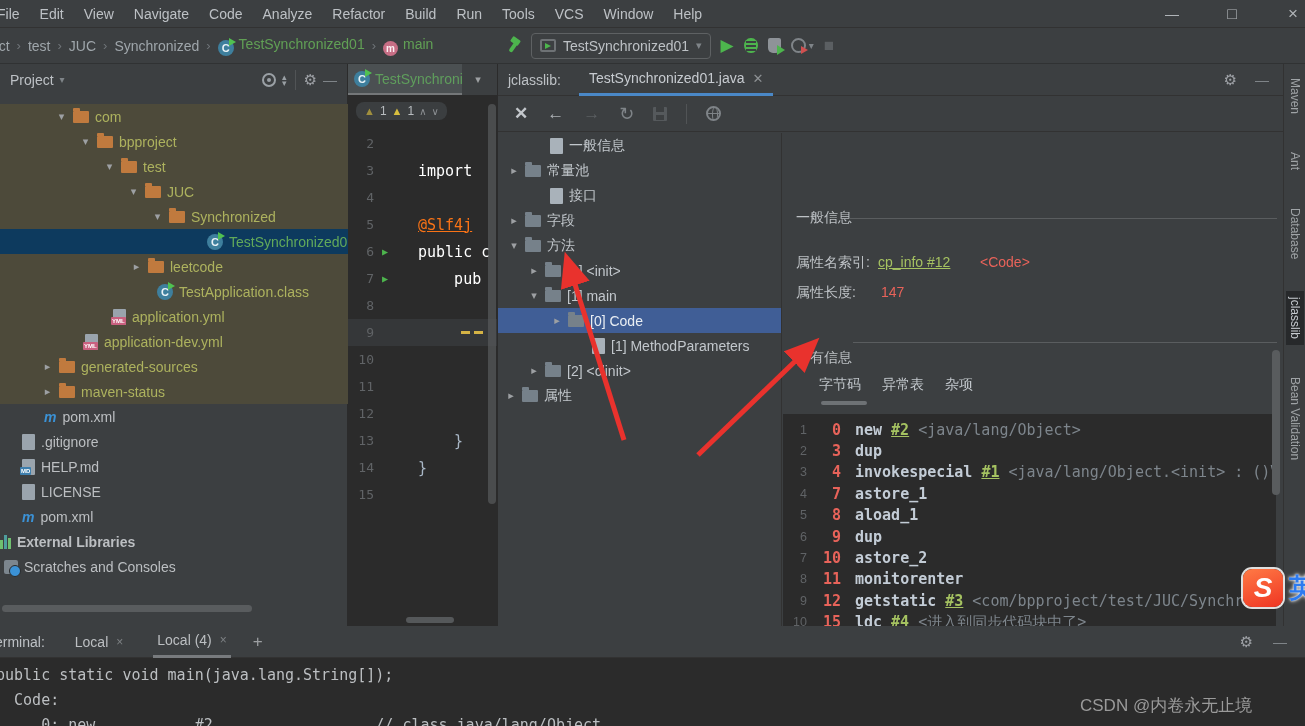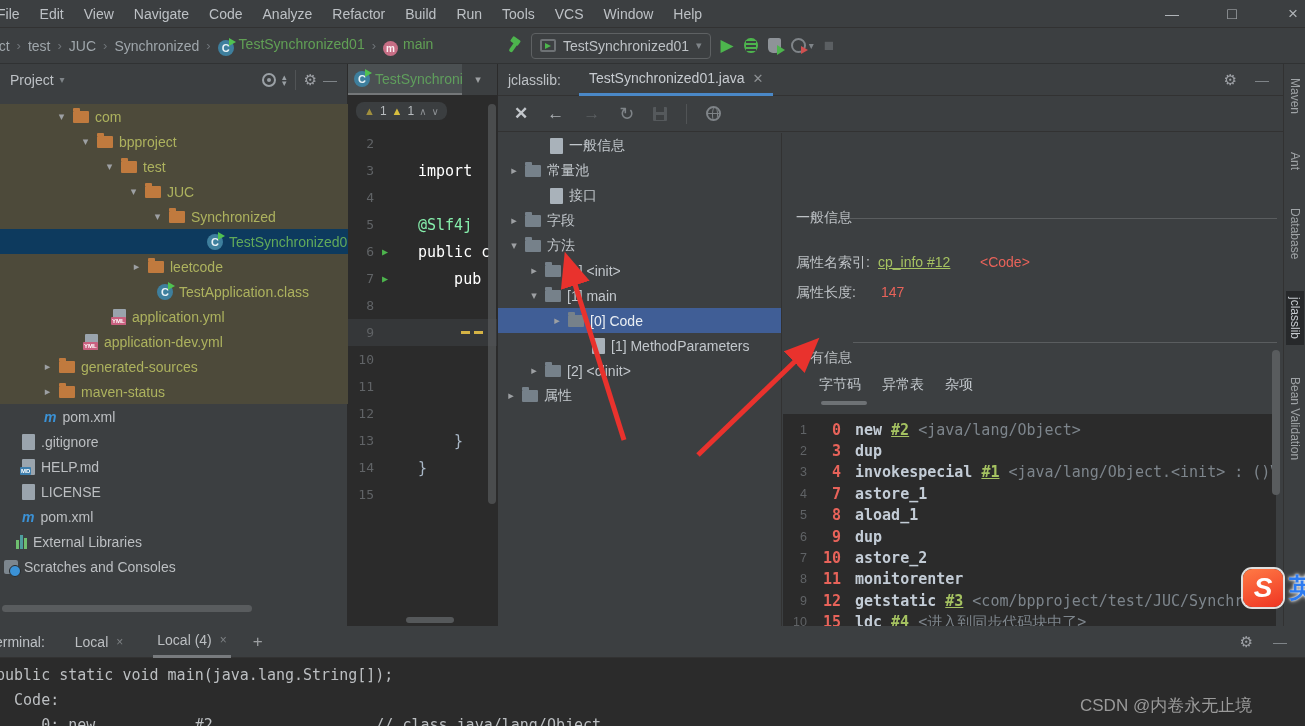--- a/index.html
+++ b/index.html
@@ -95,21 +95,21 @@
   #tab-chevron { width:32px; display:flex; align-items:center; justify-content:center; color:#9da0a3; font-size:11px; }
   #inspections { position:absolute; left:8px; top:38px; display:flex; align-items:center; gap:5px; font-size:12px; color:#b8bcbf; background:#3b3e40; border-radius:8px; padding:2px 8px; }
   .wtri1 { color:#a08f3e; font-size:11px; } .wtri2 { color:#d8be3e; font-size:11px; }
   .wupdn { color:#8d9194; font-size:10px; }
   #elines { position:absolute; left:0; top:66px; width:149px; }
   .eline { position:relative; height:27px; display:flex; align-items:center; font-family:"DejaVu Sans Mono",monospace; font-size:15px; }
   .eline .ln { width:26px; text-align:right; color:#606366; font-size:13px; flex:none; }
   .eline .runmk { width:14px; margin-left:8px; color:#4db54d; font-size:10px; flex:none; }
   .eline .code { white-space:pre; margin-left:22px; }
   .eline.caret { background:#353739; }
-  .kw { color:#ffffff; } .ann { color:#86efac; } .pl { color:#a9b7c6; }
+  .kw { color:#ffffff; } .ann { color:#f97316;text-decoration:underline; } .pl { color:#a9b7c6; }
   .ydash { position:absolute; top:12px; width:9px; height:3px; background:#d5b345; }
   #editor-vscroll { left:488px; top:104px; width:8px; height:400px; background:#55585a; border-radius:4px; opacity:.75; }
   #editor-hscroll { left:406px; top:617px; width:48px; height:6px; background:#55585a; border-radius:3px; }
 
   
   #jc { left:497px; top:64px; width:786px; height:562px; background:#3c3f41; border-left:1px solid #2b2b2b; }
   #jc-header { height:32px; display:flex; align-items:center; border-bottom:1px solid #323232; }
   #jc-label { margin-left:10px; color:#bdc1c5; }
   #jc-tab { margin-left:18px; height:32px; display:flex; align-items:center; gap:8px; border-bottom:3px solid #4a88c7; padding:0 10px; color:#c7cbd0; }
   #jc-tab .x { color:#8d9194; font-size:13px; }
@@ -310,21 +310,21 @@
           <span>HELP.md</span>
         </div>
         <div class="prow" style="padding-left: 22px;">
           <span class="ic-page" style="flex: 0 0 auto;"></span>
           <span>LICENSE</span>
         </div>
         <div class="prow" style="padding-left: 22px;">
           <span class="ic-maven" style="flex: 0 0 auto;">m</span>
           <span>pom.xml</span>
         </div>
-        <div class="prow" style="padding-left: 16px;">
+        <div class="prow" style="padding-left: 0; font-weight: bold;">
           <span class="ic-bars" style="flex: 0 0 auto;">
             <i></i>
             <i></i>
             <i></i>
           </span>
           <span>External Libraries</span>
         </div>
         <div class="prow" style="padding-left: 4px;">
           <span class="ic-scratch" style="flex: 0 0 auto;"></span>
           <span>Scratches and Consoles</span>

